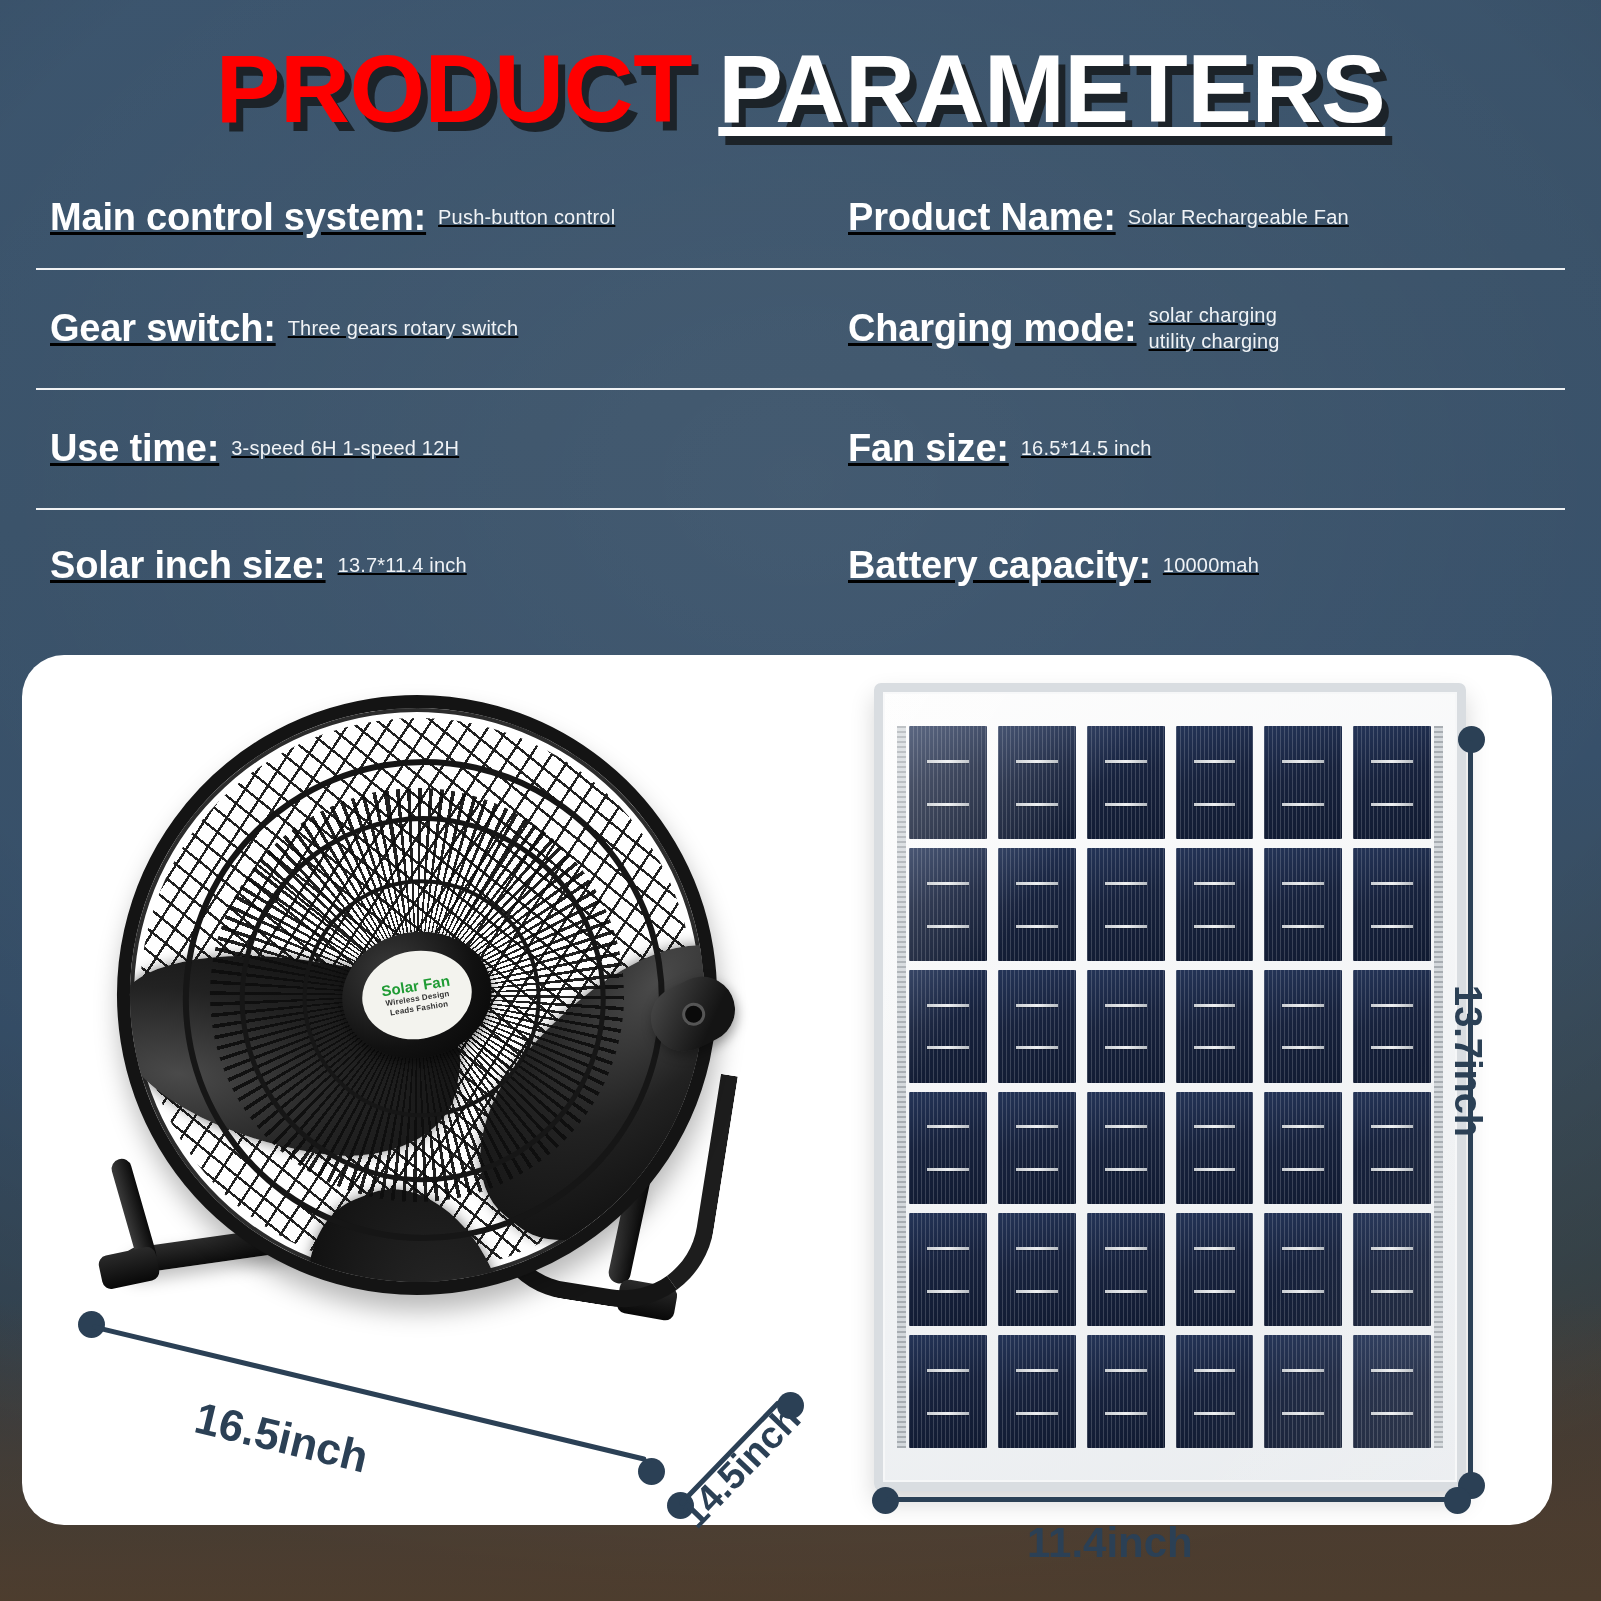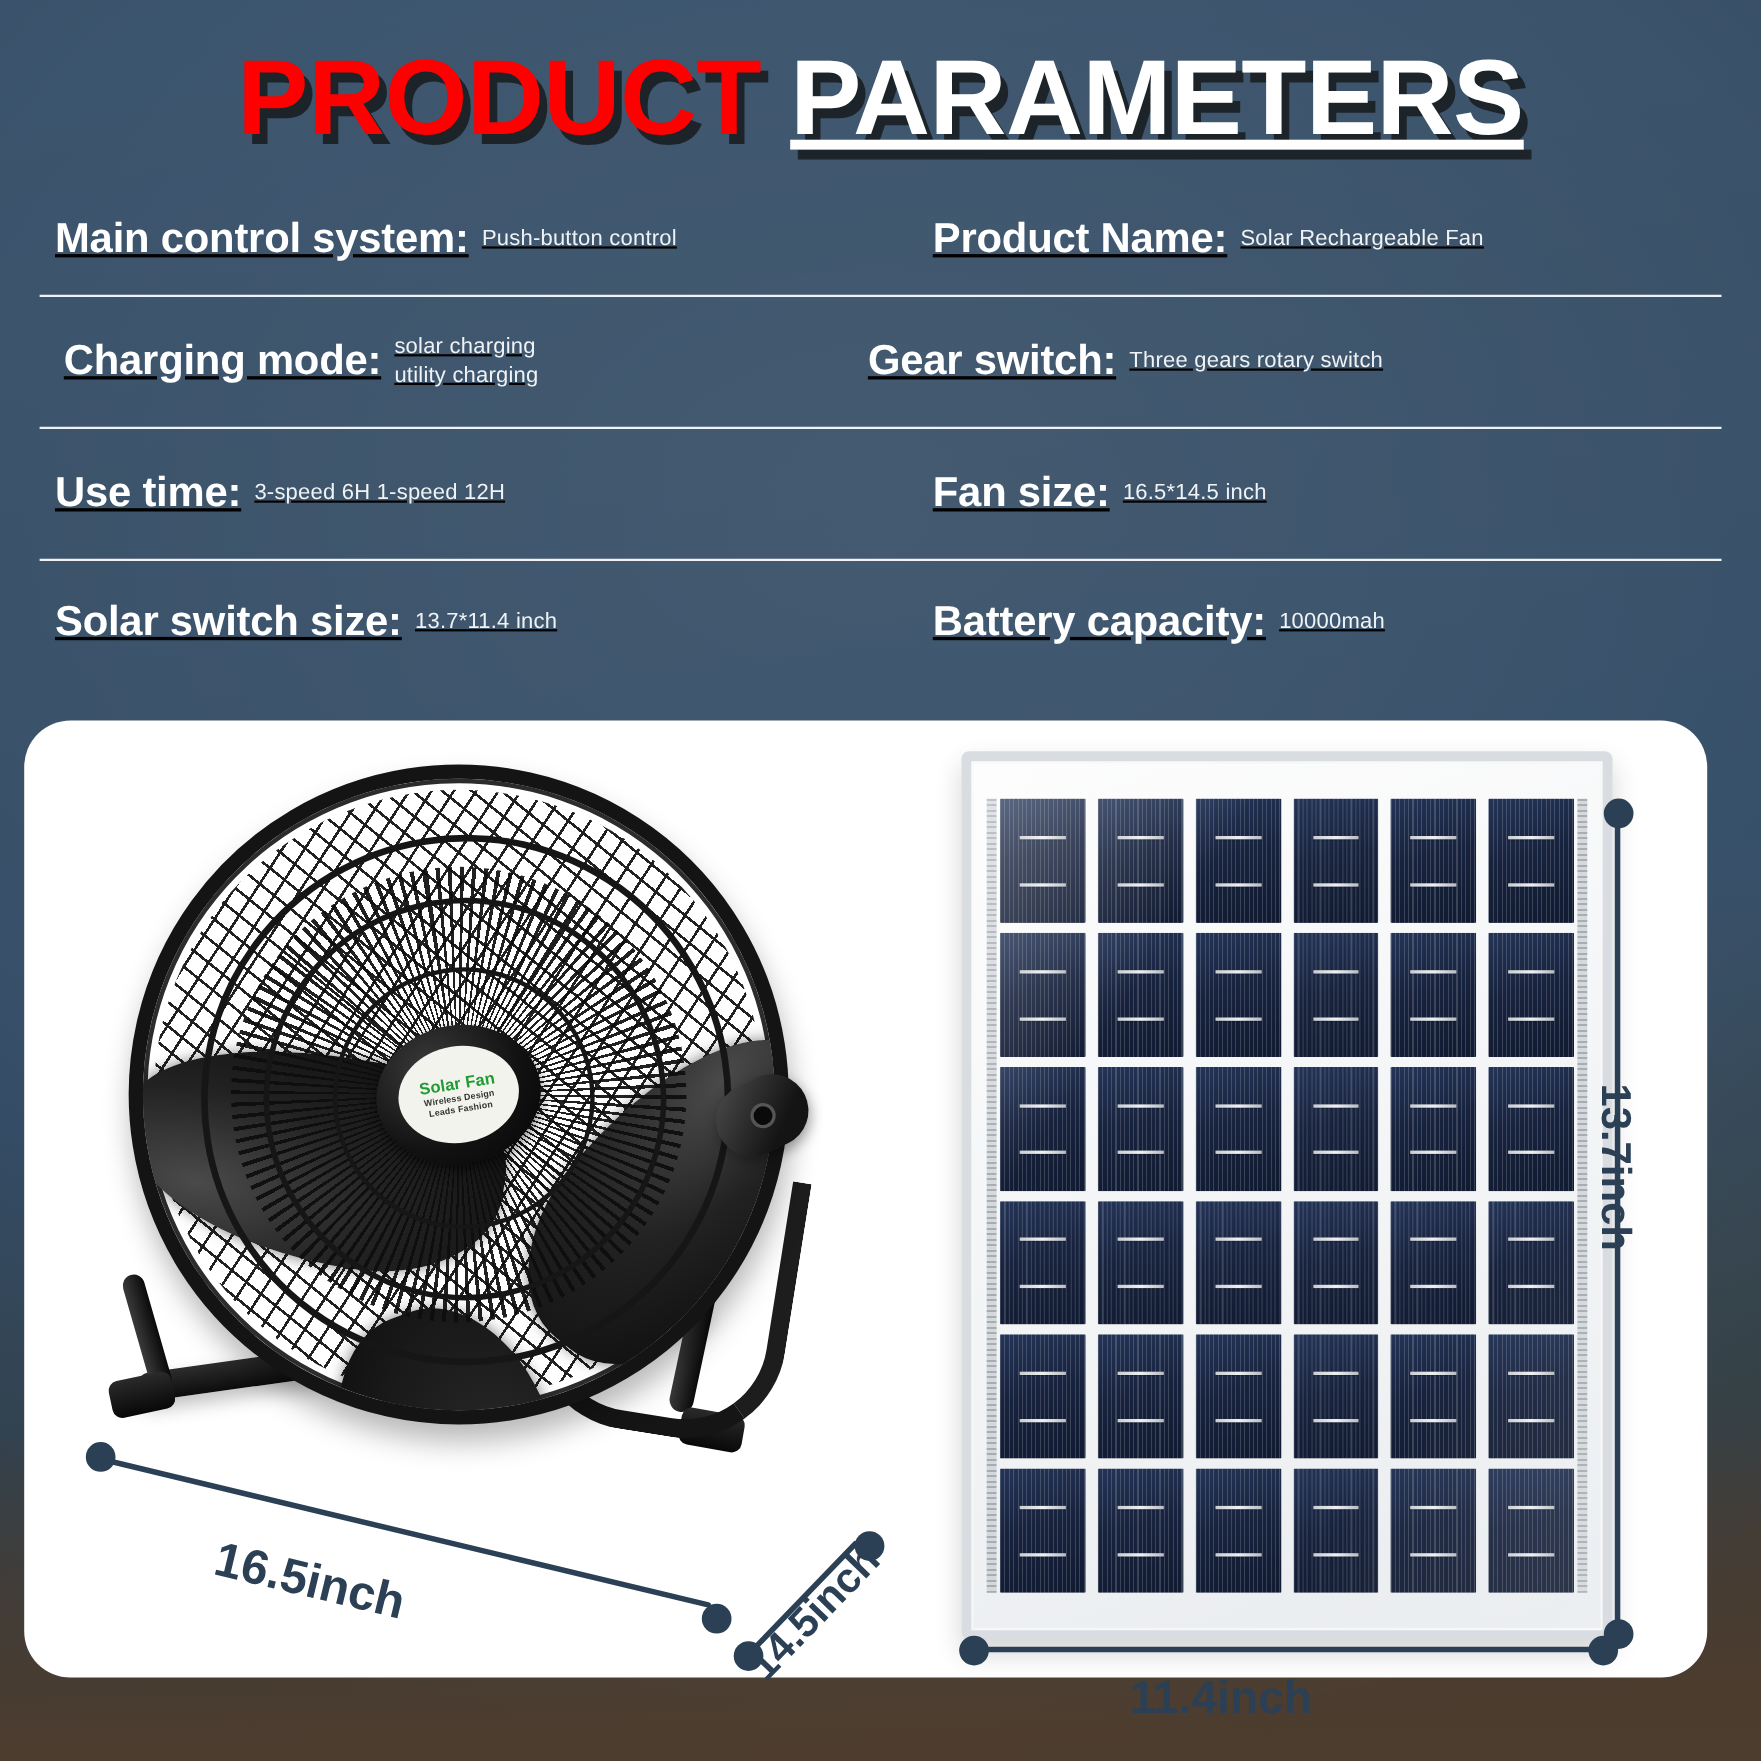--- a/index.html
+++ b/index.html
@@ -257,45 +257,45 @@
         <span class="slabel">Main control system:</span>
         <span class="svalue">Push-button control</span>
       </div>
       <div class="scell right">
         <span class="slabel">Product Name:</span>
         <span class="svalue">Solar Rechargeable Fan</span>
       </div>
     </div>
 
     <div class="srow r2">
+      <div class="scell left">
+        <span class="slabel">Gear switch:</span>
+        <span class="svalue">Three gears rotary switch</span>
+      </div>
       <div class="scell right">
         <span class="slabel">Charging mode:</span>
         <span class="svalue">solar charging
 utility charging</span>
       </div>
-      <div class="scell left">
-        <span class="slabel">Gear switch:</span>
-        <span class="svalue">Three gears rotary switch</span>
-      </div>
     </div>
 
     <div class="srow r3">
       <div class="scell left">
         <span class="slabel">Use time:</span>
         <span class="svalue">3-speed 6H 1-speed 12H</span>
       </div>
       <div class="scell right">
         <span class="slabel">Fan size:</span>
         <span class="svalue">16.5*14.5 inch</span>
       </div>
     </div>
 
     <div class="srow r4 last">
       <div class="scell left">
-        <span class="slabel">Solar switch size:</span>
+        <span class="slabel">Solar inch size:</span>
         <span class="svalue">13.7*11.4 inch</span>
       </div>
       <div class="scell right">
         <span class="slabel">Battery capacity:</span>
         <span class="svalue">10000mah</span>
       </div>
     </div>
 
   </div>
 

